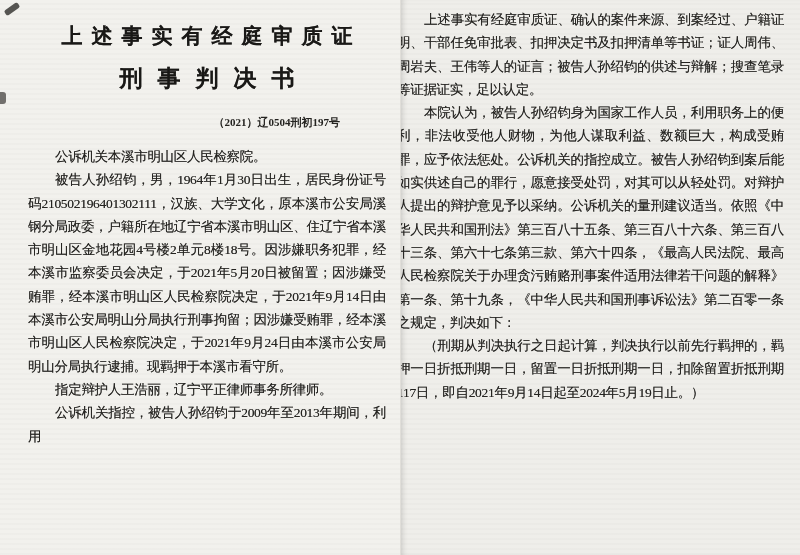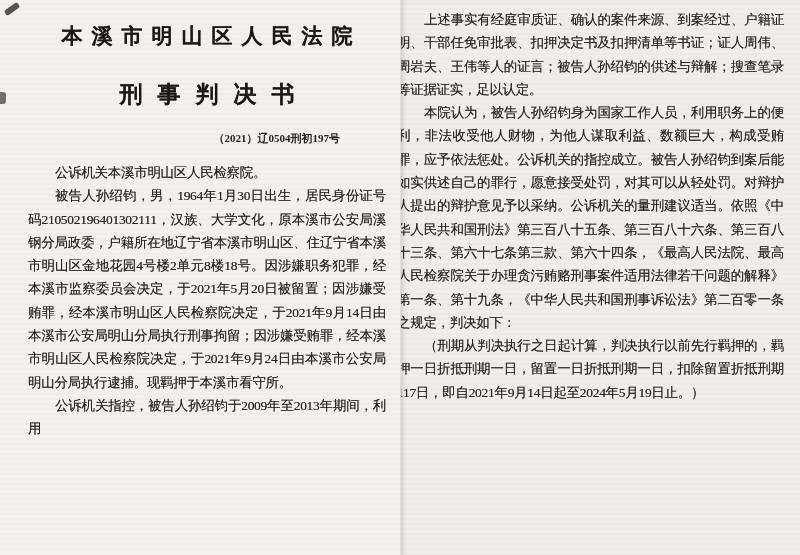--- a/index.html
+++ b/index.html
@@ -38,21 +38,21 @@
     margin-top: 6px;
     color: #191816;
     text-shadow: 0 0 .5px rgba(0,0,0,.6);
   }
   .doc-type {
     text-align: center;
     font-size: 23px;
     font-weight: 700;
     letter-spacing: 15px;
     text-indent: 15px;
-    margin-top: 29px;
+    margin-top: 13px;
     color: #191816;
     text-shadow: 0 0 .5px rgba(0,0,0,.6);
   }
   .case-number {
     text-align: right;
     padding-right: 46px;
     font-size: 11px;
     margin-top: 21px;
     font-weight: 600;
     color: #242320;
@@ -78,26 +78,27 @@
     left: 0; top: 92px; width: 6px; height: 12px;
     border-radius: 0 3px 3px 0; opacity: .7;
   }
 </style>
 </head>
 <body>
 
 <div class="page page-left">
   <div class="scan-mark mark-corner"></div>
   <div class="scan-mark mark-edge"></div>
-  <div class="court-name">本溪市明山区人民法院</div>
+  <div class="court-name">上述事实有经庭审质证</div>
   <div class="doc-type">刑事判决书</div>
   <div class="case-number">（2021）辽0504刑初197号</div>
   <div class="body-text">
       <p class="indent">公诉机关本溪市明山区人民检察院。</p>
       <p class="indent">被告人孙绍钧，男，1964年1月30日出生，居民身份证号码210502196401302111，汉族、大学文化，原本溪市公安局溪钢分局政委，户籍所在地辽宁省本溪市明山区、住辽宁省本溪市明山区金地花园4号楼2单元8楼18号。因涉嫌职务犯罪，经本溪市监察委员会决定，于2021年5月20日被留置；因涉嫌受贿罪，经本溪市明山区人民检察院决定，于2021年9月14日由本溪市公安局明山分局执行刑事拘留；因涉嫌受贿罪，经本溪市明山区人民检察院决定，于2021年9月24日由本溪市公安局明山分局执行逮捕。现羁押于本溪市看守所。</p>
+      <p class="indent">指定辩护人王浩丽，辽宁平正律师事务所律师。</p>
       <p class="indent">公诉机关指控，被告人孙绍钧于2009年至2013年期间，利用</p>
     </div>
 </div>
 
 <div class="page page-right">
   <div class="body-text">
       <p class="indent">上述事实有经庭审质证、确认的案件来源、到案经过、户籍证明、干部任免审批表、扣押决定书及扣押清单等书证；证人周伟、周岩夫、王伟等人的证言；被告人孙绍钧的供述与辩解；搜查笔录等证据证实，足以认定。</p>
       <p class="indent">本院认为，被告人孙绍钧身为国家工作人员，利用职务上的便利，非法收受他人财物，为他人谋取利益、数额巨大，构成受贿罪，应予依法惩处。公诉机关的指控成立。被告人孙绍钧到案后能如实供述自己的罪行，愿意接受处罚，对其可以从轻处罚。对辩护人提出的辩护意见予以采纳。公诉机关的量刑建议适当。依照《中华人民共和国刑法》第三百八十五条、第三百八十六条、第三百八十三条、第六十七条第三款、第六十四条，《最高人民法院、最高人民检察院关于办理贪污贿赂刑事案件适用法律若干问题的解释》第一条、第十九条，《中华人民共和国刑事诉讼法》第二百零一条之规定，判决如下：</p>
       <p class="indent">（刑期从判决执行之日起计算，判决执行以前先行羁押的，羁押一日折抵刑期一日，留置一日折抵刑期一日，扣除留置折抵刑期117日，即自2021年9月14日起至2024年5月19日止。）</p>
     </div>

